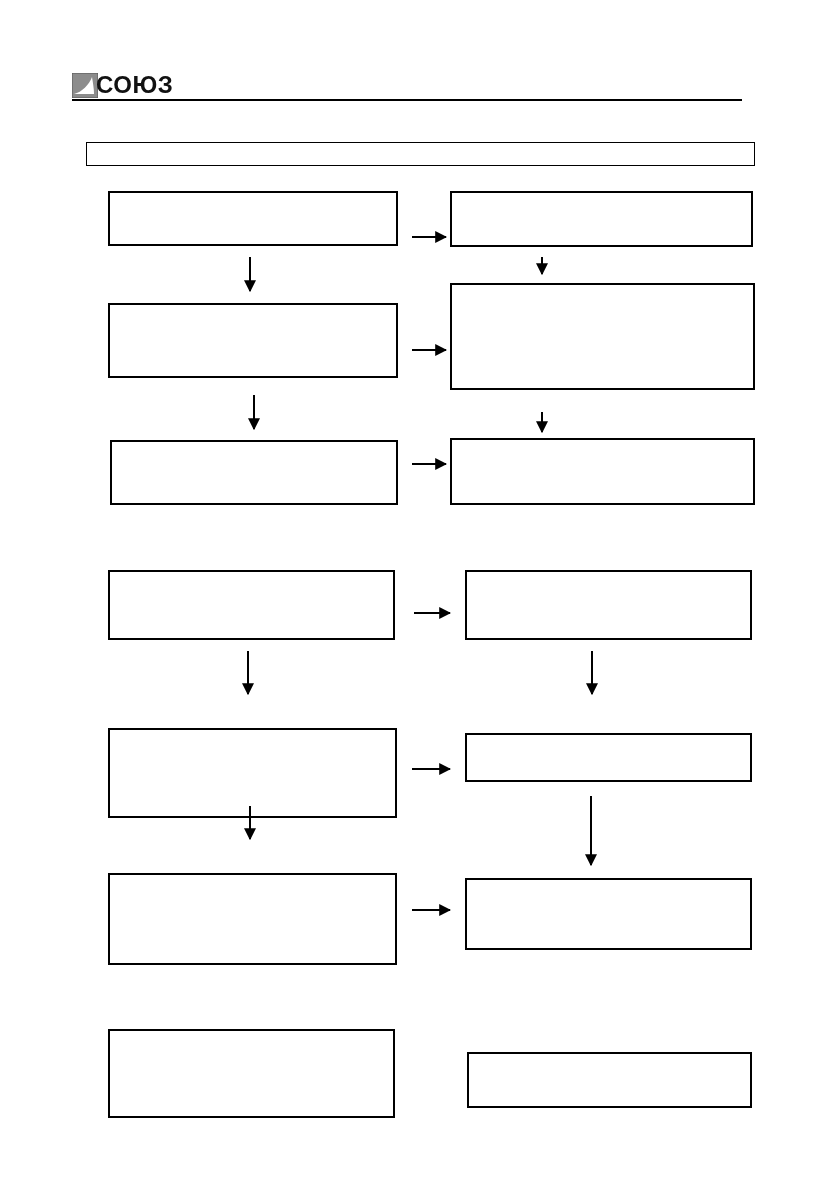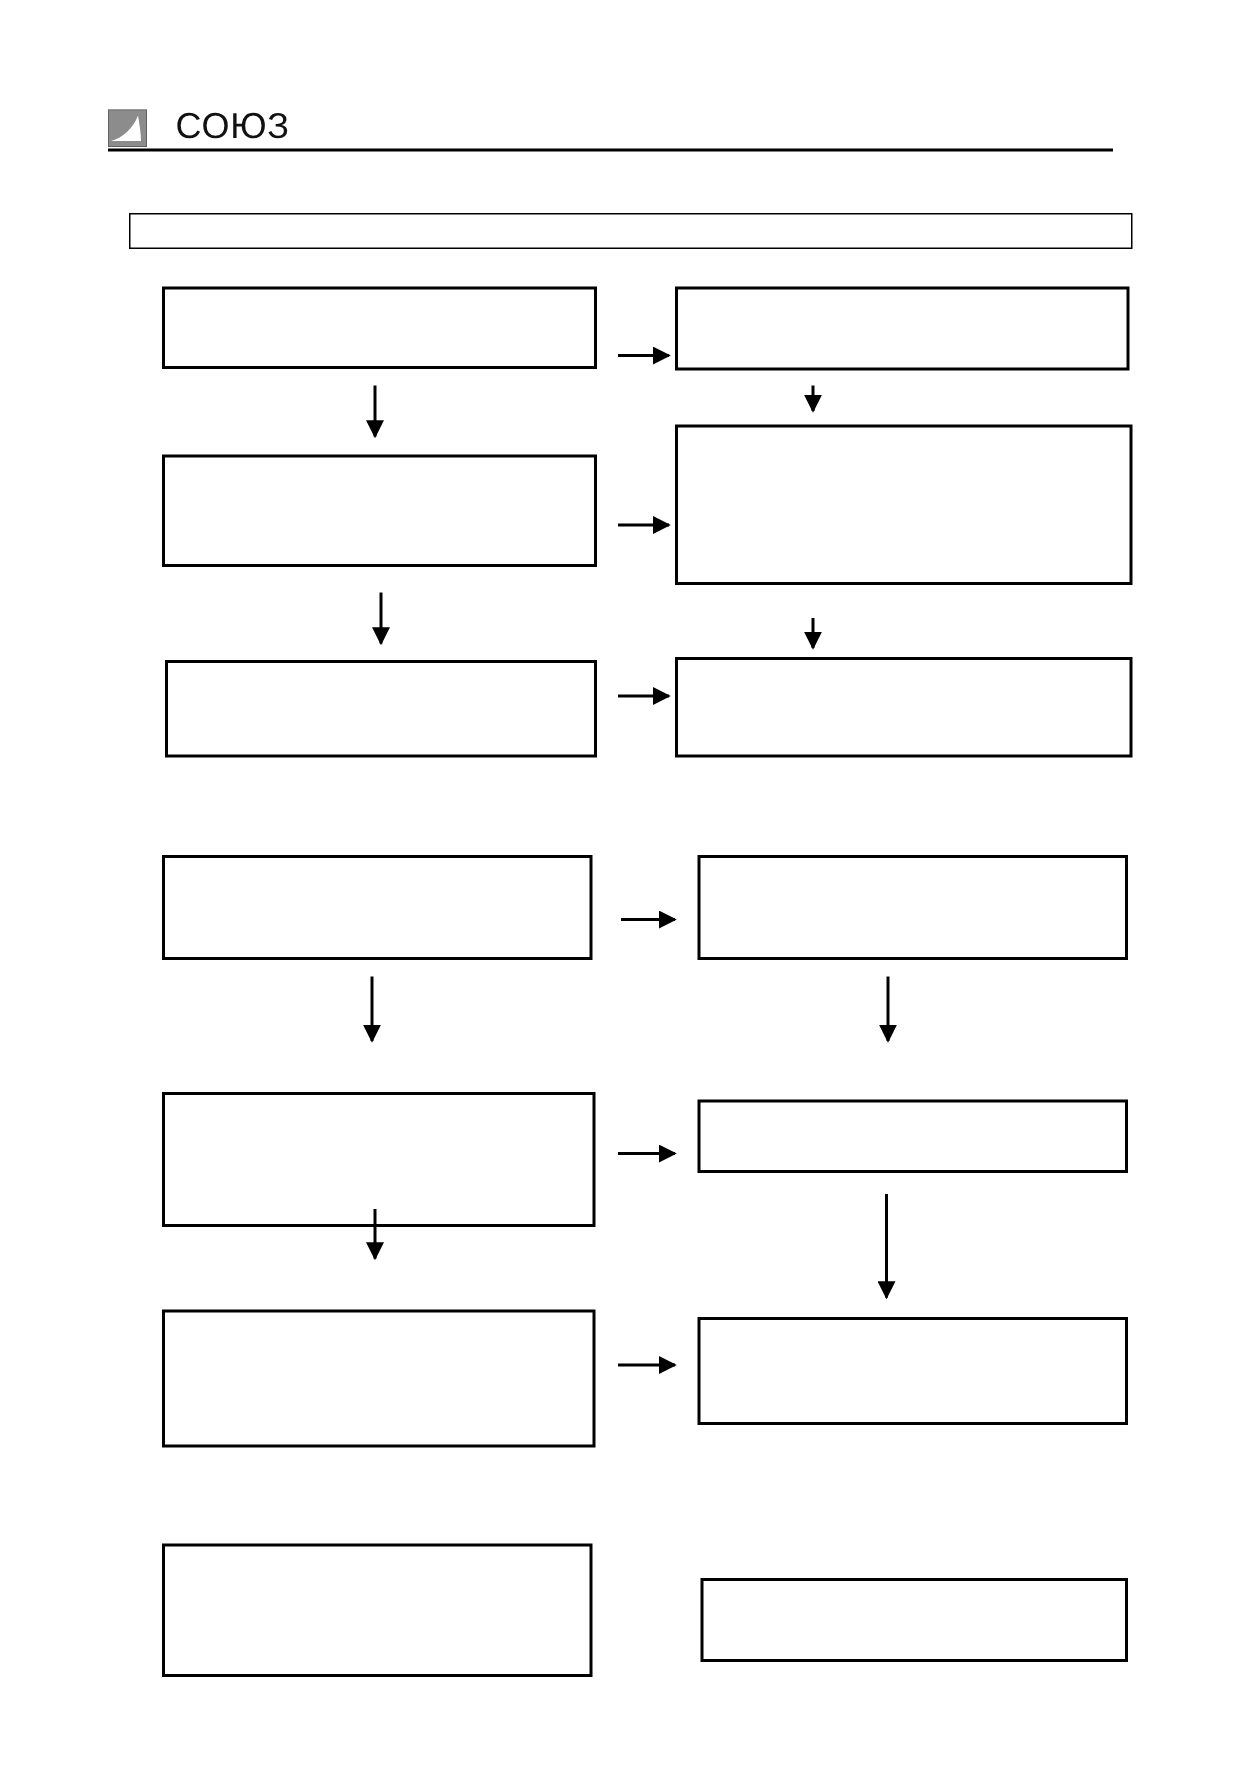--- a/index.html
+++ b/index.html
@@ -8,22 +8,22 @@
     width:839px;height:1191px;
     background:#ffffff;
     font-family:"Liberation Sans", sans-serif;
     overflow:hidden;
   }
   
   .logo-icon{
     position:absolute;left:72px;top:73px;width:26px;height:25px;
   }
   .brand-text{
-    position:absolute;left:117px;top:72px;
-    font-size:24px;font-weight:normal;color:#111111;
+    position:absolute;left:96px;top:72px;
+    font-size:24px;font-weight:bold;color:#111111;
     letter-spacing:0.5px;line-height:26px;
   }
   .header-rule{
     position:absolute;left:72px;top:99px;width:670px;height:2px;
     background:#000000;
   }
   
   .title-banner{
     position:absolute;left:86px;top:142px;width:669px;height:24px;
     border:1px solid #000000;box-sizing:border-box;

